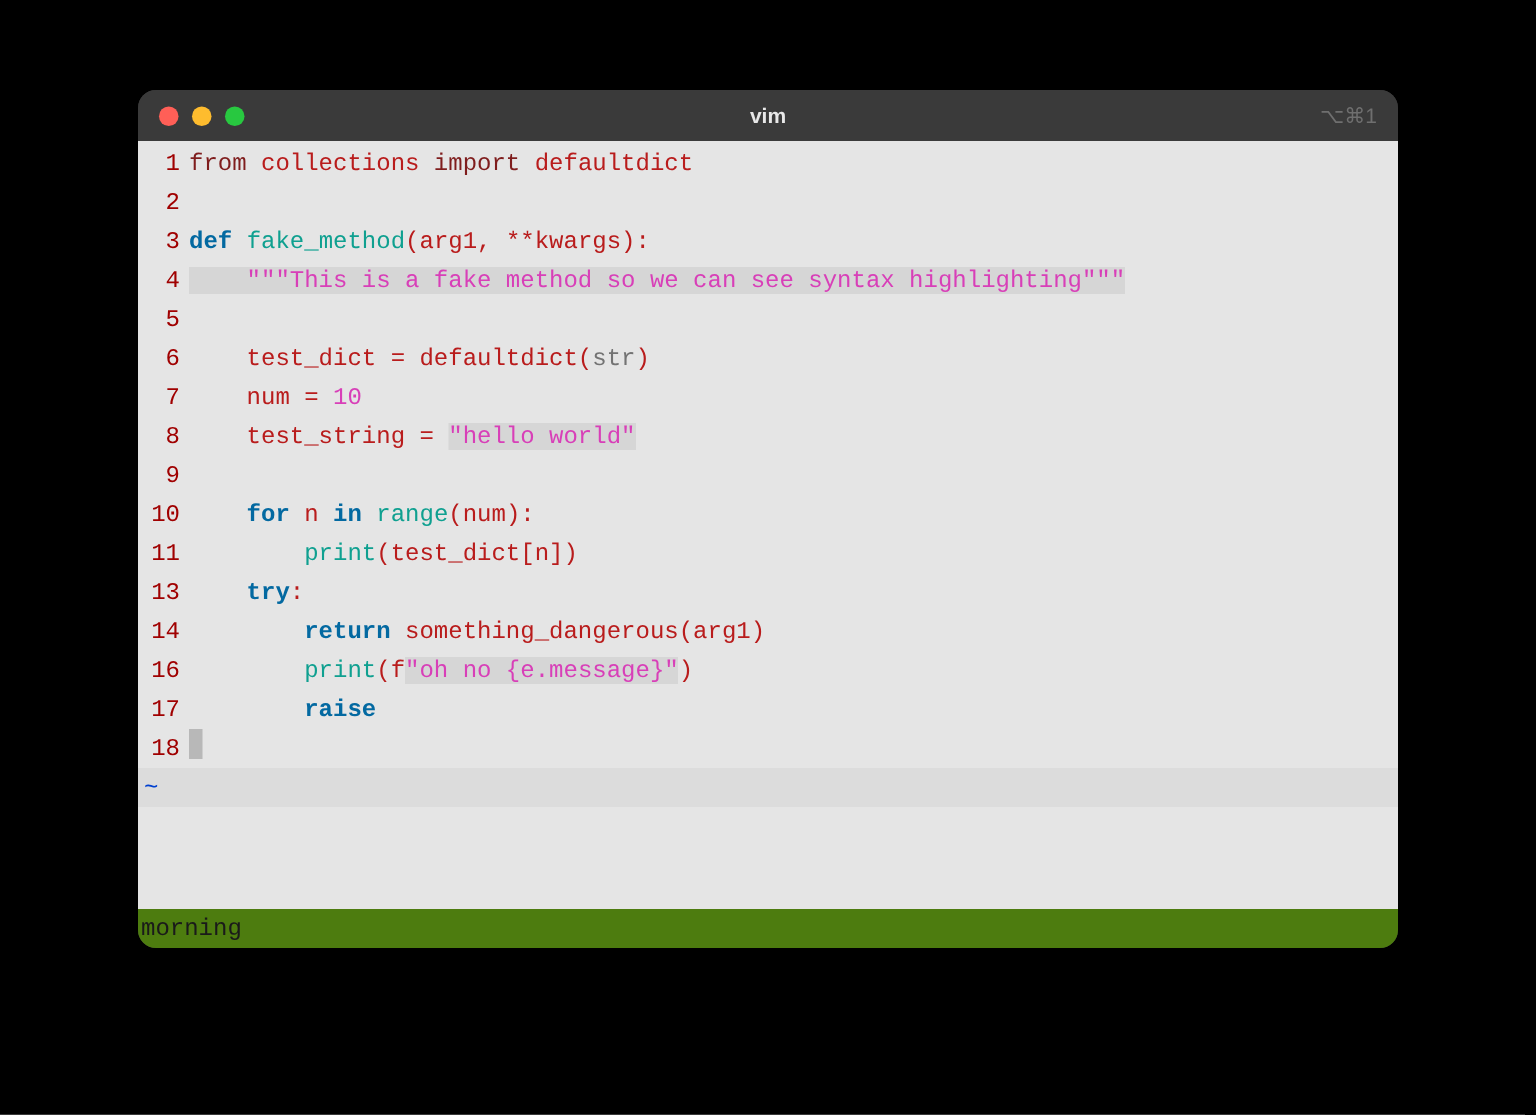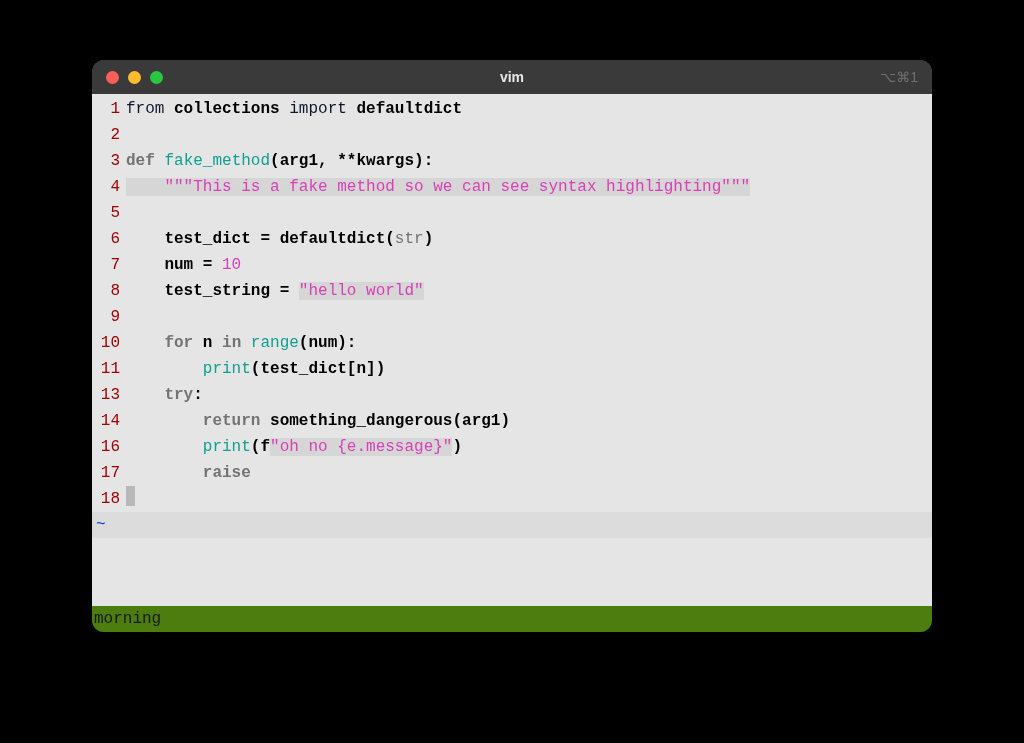--- a/index.html
+++ b/index.html
@@ -59,29 +59,29 @@
   .status {
     height: 26px;
     background: #4d7c0f;
     color: #1a1a1a;
     font-size: 16px;
     line-height: 26px;
     padding-left: 2px;
   }
   .hlbg { background: #d6d6d6; }
   
-  .t-keyword   { color: #0f172a; }   
-  .t-kw2       { color: #737373; font-weight: bold; } 
+  .t-keyword   { color: #7f1d1d; }   
+  .t-kw2       { color: #0369a1; font-weight: bold; } 
   .t-func      { color: #0fa090; }   
   .t-builtin   { color: #0fa090; text-align: right; }
   .t-type      { color: #737373; }   
   .t-exc       { color: #0c7a4a; font-weight: bold; }   
   .t-string    { color: #d83fb8; }   
   .t-number    { color: #d83fb8; }
-  .t-default   { color: #000000; font-weight: bold; }
+  .t-default   { color: #b91c1c; }
   .cursor-block { background: #b8b8b8; display:inline-block; width: 9px; height: 20px; vertical-align: -3px;}
 </style>
 </head>
 <body>
 
 <div class="window">
   <div class="titlebar">
     <div class="traffic">
       <div class="dot red"></div>
       <div class="dot yellow"></div>

